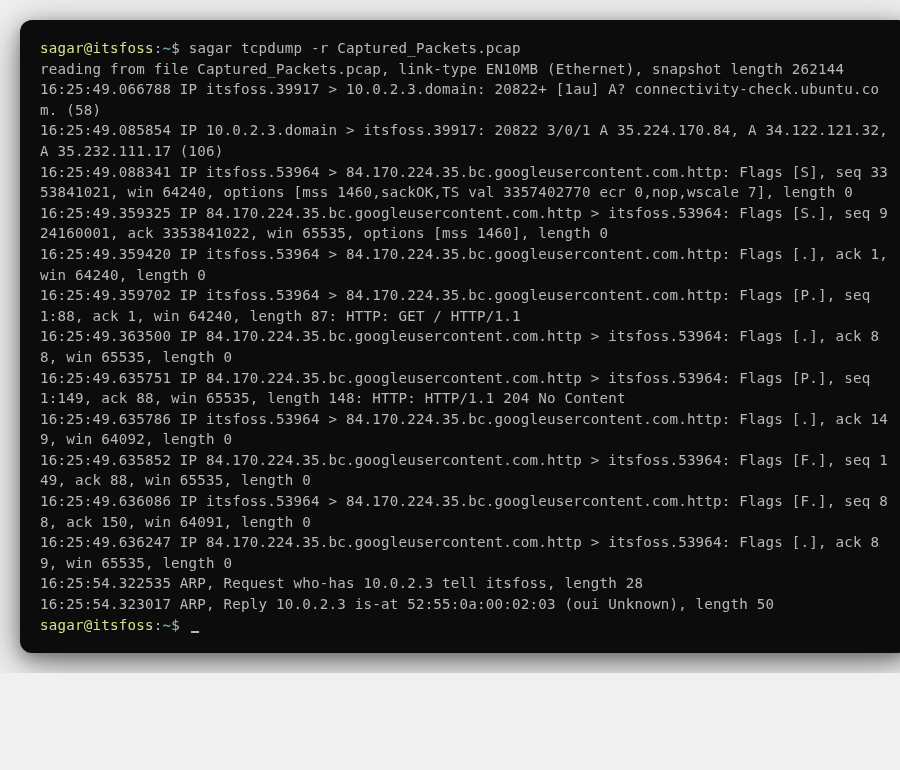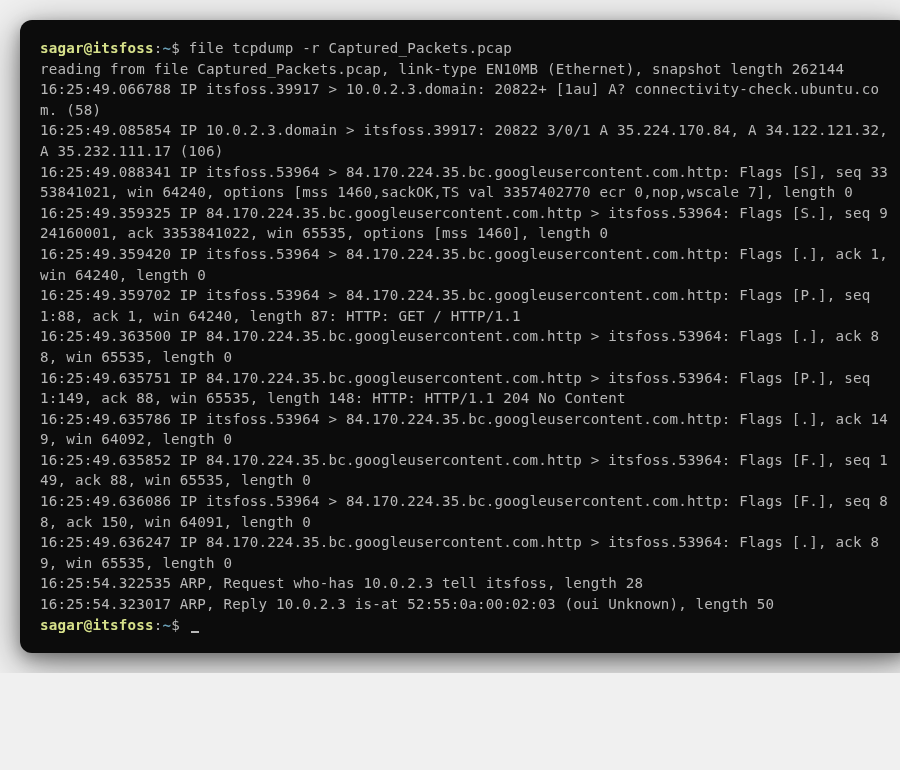--- a/index.html
+++ b/index.html
@@ -19,40 +19,40 @@
     }
     .terminal-content {
       font-size: 14.2px;
       line-height: 1.45;
       letter-spacing: 0.2px;
       color: #b8b8b8;
       white-space: pre-wrap;
       word-break: break-all;
       font-weight: 500;
     }
-    .prompt-user { color: #d6e08a; font-weight: 700; }
+    .prompt-user { color: #d6e08a; font-weight: 400; }
     .prompt-colon { color: #b8b8b8; }
     .prompt-path { color: #6a9fb5; font-weight: 600; }
     .prompt-dollar { color: #b8b8b8; }
     .cmd { color: #b8b8b8; }
     .cursor {
       display: inline-block;
       width: 8px;
       height: 1em;
       vertical-align: text-bottom;
       background: transparent;
       border-bottom: 2px solid #b8b8b8;
       margin-left: 2px;
     }
   </style>
 </head>
 <body>
 
 <div class="terminal-window">
-  <div class="terminal-content"><span><span class="prompt-user">sagar@itsfoss</span><span class="prompt-colon">:</span><span class="prompt-path">~</span><span class="prompt-dollar">$</span> <span class="cmd">file tcpdump -r Captured_Packets.pcap</span></span>
+  <div class="terminal-content"><span><span class="prompt-user">sagar@itsfoss</span><span class="prompt-colon">:</span><span class="prompt-path">~</span><span class="prompt-dollar">$</span> <span class="cmd">sagar tcpdump -r Captured_Packets.pcap</span></span>
 <span id="output-block">reading from file Captured_Packets.pcap, link-type EN10MB (Ethernet), snapshot length 262144
 16:25:49.066788 IP itsfoss.39917 &gt; 10.0.2.3.domain: 20822+ [1au] A? connectivity-check.ubuntu.com. (58)
 16:25:49.085854 IP 10.0.2.3.domain &gt; itsfoss.39917: 20822 3/0/1 A 35.224.170.84, A 34.122.121.32, A 35.232.111.17 (106)
 16:25:49.088341 IP itsfoss.53964 &gt; 84.170.224.35.bc.googleusercontent.com.http: Flags [S], seq 3353841021, win 64240, options [mss 1460,sackOK,TS val 3357402770 ecr 0,nop,wscale 7], length 0
 16:25:49.359325 IP 84.170.224.35.bc.googleusercontent.com.http &gt; itsfoss.53964: Flags [S.], seq 924160001, ack 3353841022, win 65535, options [mss 1460], length 0
 16:25:49.359420 IP itsfoss.53964 &gt; 84.170.224.35.bc.googleusercontent.com.http: Flags [.], ack 1, win 64240, length 0
 16:25:49.359702 IP itsfoss.53964 &gt; 84.170.224.35.bc.googleusercontent.com.http: Flags [P.], seq 1:88, ack 1, win 64240, length 87: HTTP: GET / HTTP/1.1
 16:25:49.363500 IP 84.170.224.35.bc.googleusercontent.com.http &gt; itsfoss.53964: Flags [.], ack 88, win 65535, length 0
 16:25:49.635751 IP 84.170.224.35.bc.googleusercontent.com.http &gt; itsfoss.53964: Flags [P.], seq 1:149, ack 88, win 65535, length 148: HTTP: HTTP/1.1 204 No Content
 16:25:49.635786 IP itsfoss.53964 &gt; 84.170.224.35.bc.googleusercontent.com.http: Flags [.], ack 149, win 64092, length 0

